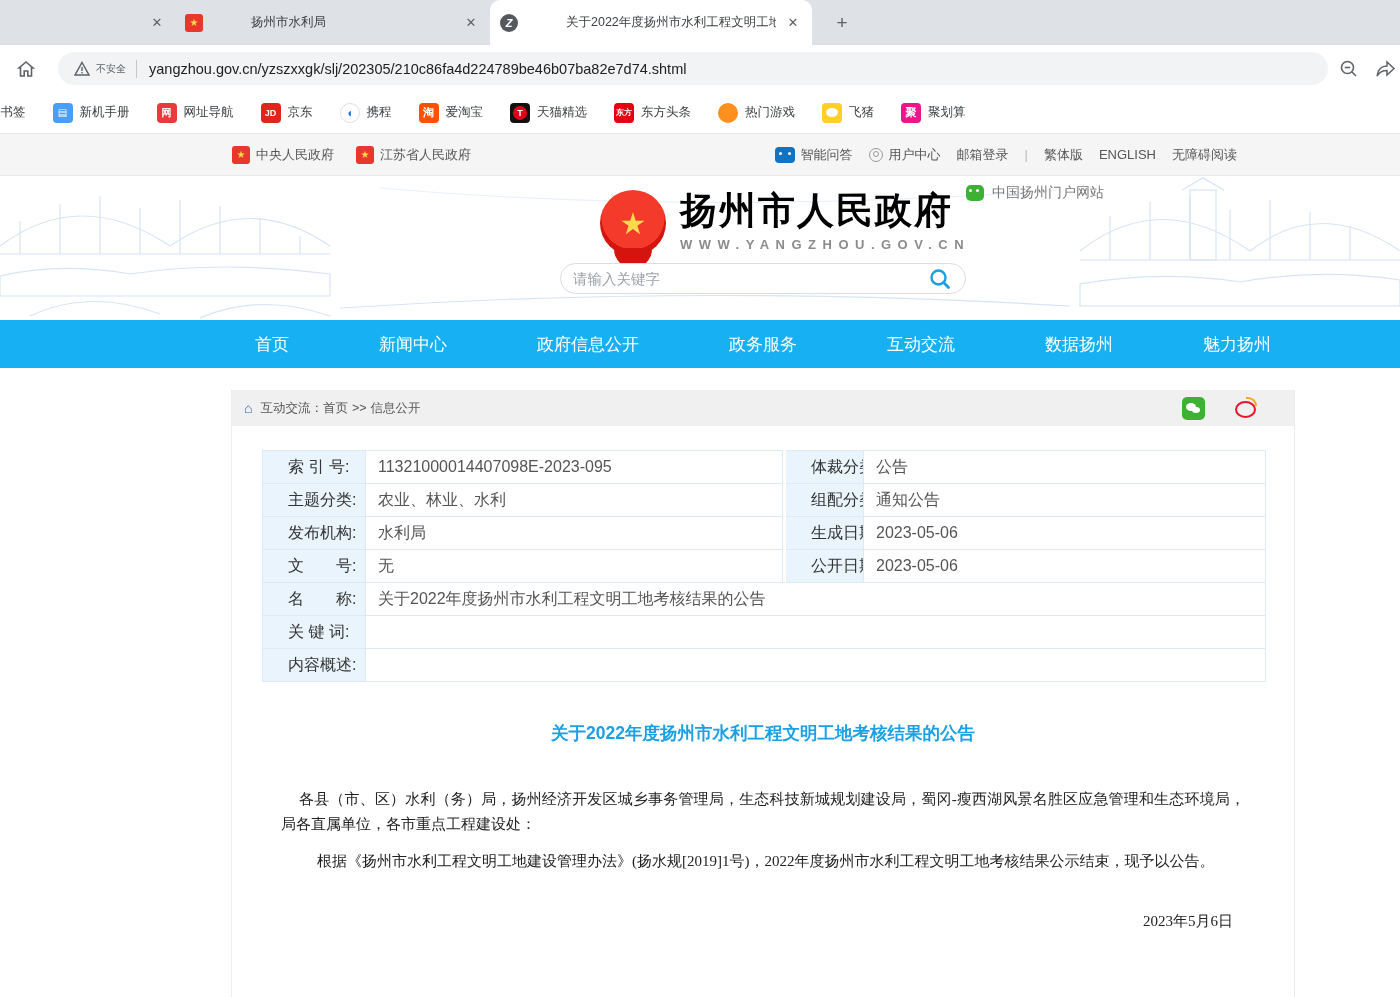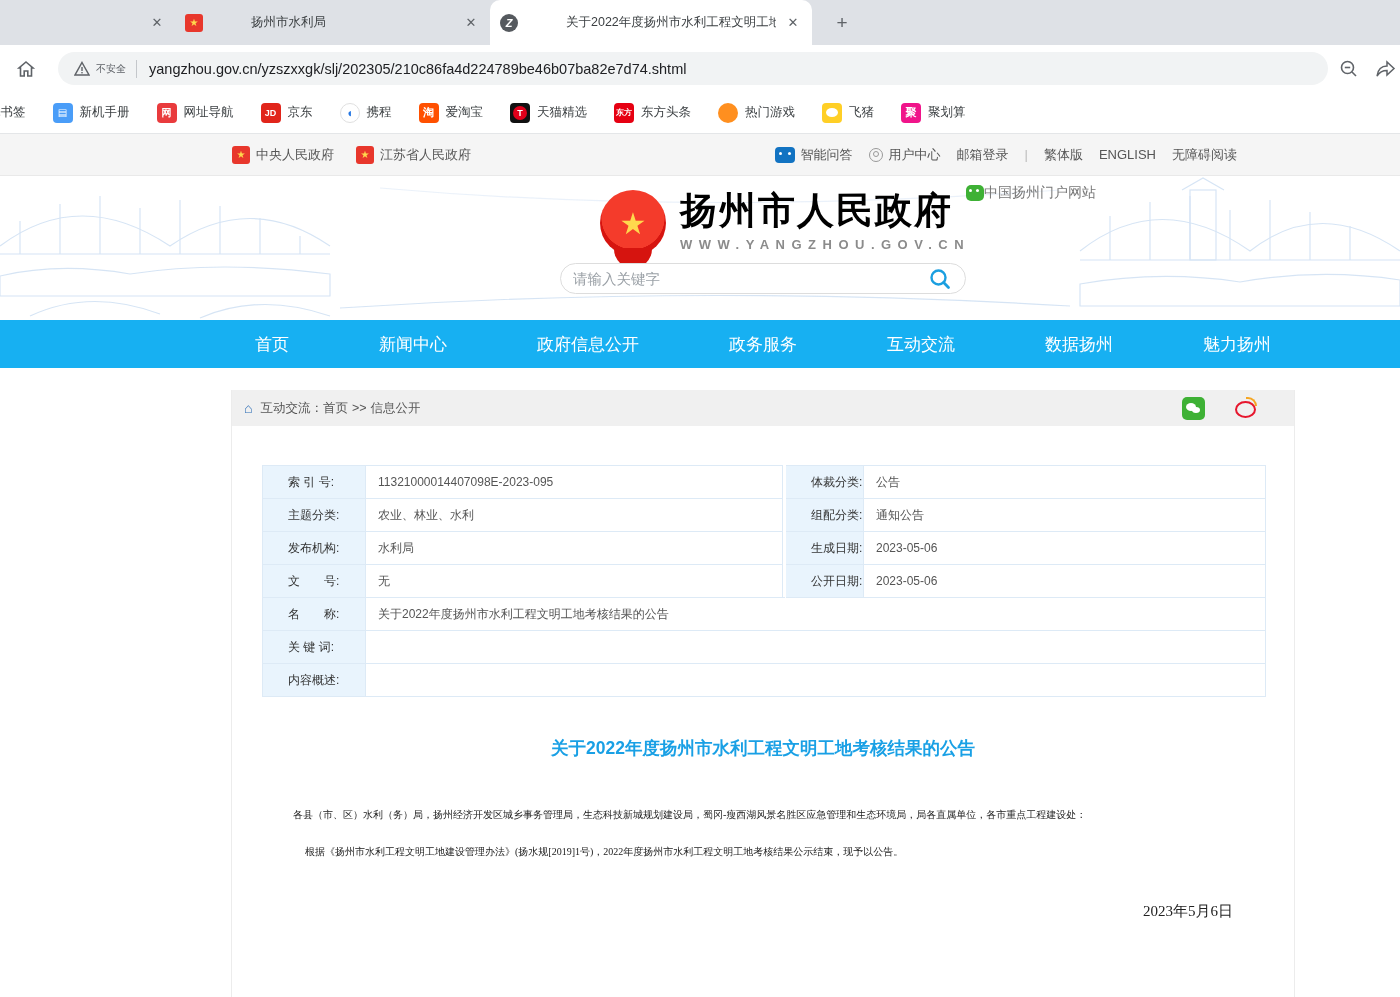--- a/index.html
+++ b/index.html
@@ -51,21 +51,21 @@
   .gov-sep { color:#bbb; }
 
   
   .site-header { position:absolute; top:176px; left:0; width:1400px; height:144px; background:#fff; overflow:hidden; }
   .header-art { position:absolute; inset:0; opacity:.85; }
   .logo-block { position:absolute; left:600px; top:14px; display:flex; align-items:flex-start; gap:14px; }
   .emblem-big { width:66px; height:66px; border-radius:50%; background:radial-gradient(circle at 50% 42%, #f43b2b 0 62%, #d6140f 63%); color:#ffd84d; display:flex; align-items:center; justify-content:center; font-size:30px; position:relative; }
   .emblem-big:after { content:""; position:absolute; bottom:-12px; left:14px; width:38px; height:20px; background:#d6140f; border-radius:0 0 20px 20px; }
   .site-title { font-size:37px; font-weight:bold; color:#000000; letter-spacing:2px; line-height:1.15; font-family:"Liberation Serif","DejaVu Serif",serif; }
   .site-domain { font-size:13px; font-weight:bold; color:#8b8b8b; letter-spacing:6.5px; margin-top:4px; }
-  .portal-row { position:absolute; left:966px; top:8px; display:flex; align-items:center; font-size:14px; color:#777; }
+  .portal-row { position:absolute; left:966px; top:8px; display:flex; align-items:center; gap:8px; font-size:14px; color:#777; }
   .wechat-dot { width:18px; height:16px; background:#3eb135; border-radius:5px; position:relative; }
   .wechat-dot:before { content:""; position:absolute; left:3px; top:4px; width:3px; height:3px; background:#fff; border-radius:50%; box-shadow:7px 0 0 #fff; }
   .search-bar { position:absolute; left:560px; top:87px; width:406px; height:31px; background:#fff; border:1px solid #ddd; border-radius:16px; display:flex; align-items:center; padding:0 12px; }
   .search-input { border:none; outline:none; flex:1; font-size:14.5px; color:#333; background:transparent; font-family:inherit; }
   .search-input::placeholder { color:#9aa0a6; }
   .search-btn { width:26px; height:26px; display:flex; align-items:center; justify-content:center; }
 
   
   .mainnav { position:absolute; top:320px; left:0; width:1400px; height:48px; background:#17b0f2; }
   .mainnav-inner { margin-left:231px; width:1064px; height:48px; display:flex; align-items:center; justify-content:space-between; padding:0 24px 0 24px; }
@@ -76,29 +76,29 @@
   .breadcrumb { height:36px; background:#f0f0f0; display:flex; align-items:center; font-size:12.5px; color:#555; padding:0 12px; }
   .crumb-home { color:#2d6db5; margin-right:8px; font-size:14px; }
   .breadcrumb .sep { margin:0 4px; }
   .crumb-share { margin-left:auto; display:flex; align-items:center; gap:30px; margin-right:25px; }
   .wechat-sq { width:23px; height:23px; background:#3eb135; border-radius:5px; position:relative; }
   .wechat-sq:before { content:""; position:absolute; left:4px; top:6px; width:10px; height:8px; background:#fff; border-radius:50%; box-shadow:5px 3px 0 -1px #fff; }
   .weibo-ic { width:22px; height:22px; position:relative; }
   .weibo-ic:before { content:""; position:absolute; left:0; bottom:1px; width:17px; height:13px; border:2.5px solid #e6162d; border-radius:50%; }
   .weibo-ic:after { content:""; position:absolute; right:0; top:0; width:9px; height:7px; border-top:2.5px solid #f5a623; border-right:2.5px solid #f5a623; border-radius:0 10px 0 0; }
 
-  .meta-table { margin:39px 30px 0 30px; border-collapse:collapse; width:1003px; table-layout:fixed; font-size:12px; }
+  .meta-table { margin:24px 30px 0 30px; border-collapse:collapse; width:1003px; table-layout:fixed; font-size:16px; }
   .meta-table td { border:1px solid #ddeaf6; height:33px; padding:0 12px; color:#444; overflow:hidden; white-space:nowrap; }
   .meta-table td.lbl { background:#e9f4fd; padding-left:25px; color:#333; }
   .meta-table td.gapcol { border-top:none; border-bottom:none; border-color:#fff; background:#fff; padding:0; }
   .meta-table td.val { color:#555; }
 
   .article { padding:0 49px; }
   .art-title { margin-top:39px; text-align:center; font-size:17.5px; font-weight:bold; color:#19a0e5; }
-  .art-p { font-family:"Liberation Serif","DejaVu Serif",serif; font-size:10px; color:#222; line-height:25px; text-align:justify; }
+  .art-p { font-family:"Liberation Serif","DejaVu Serif",serif; font-size:15px; color:#222; line-height:25px; text-align:justify; }
   .p1 { margin-top:42px; text-indent:1.2em; }
   .p2 { margin-top:12px; text-indent:2.4em; }
   .art-date { margin-top:38px; text-align:right; padding-right:12px; font-family:"Liberation Serif","DejaVu Serif",serif; font-size:15px; color:#222; }
 </style>
 </head>
 <body>
 
 <div class="canvas">
 
   <div class="tabbar">

